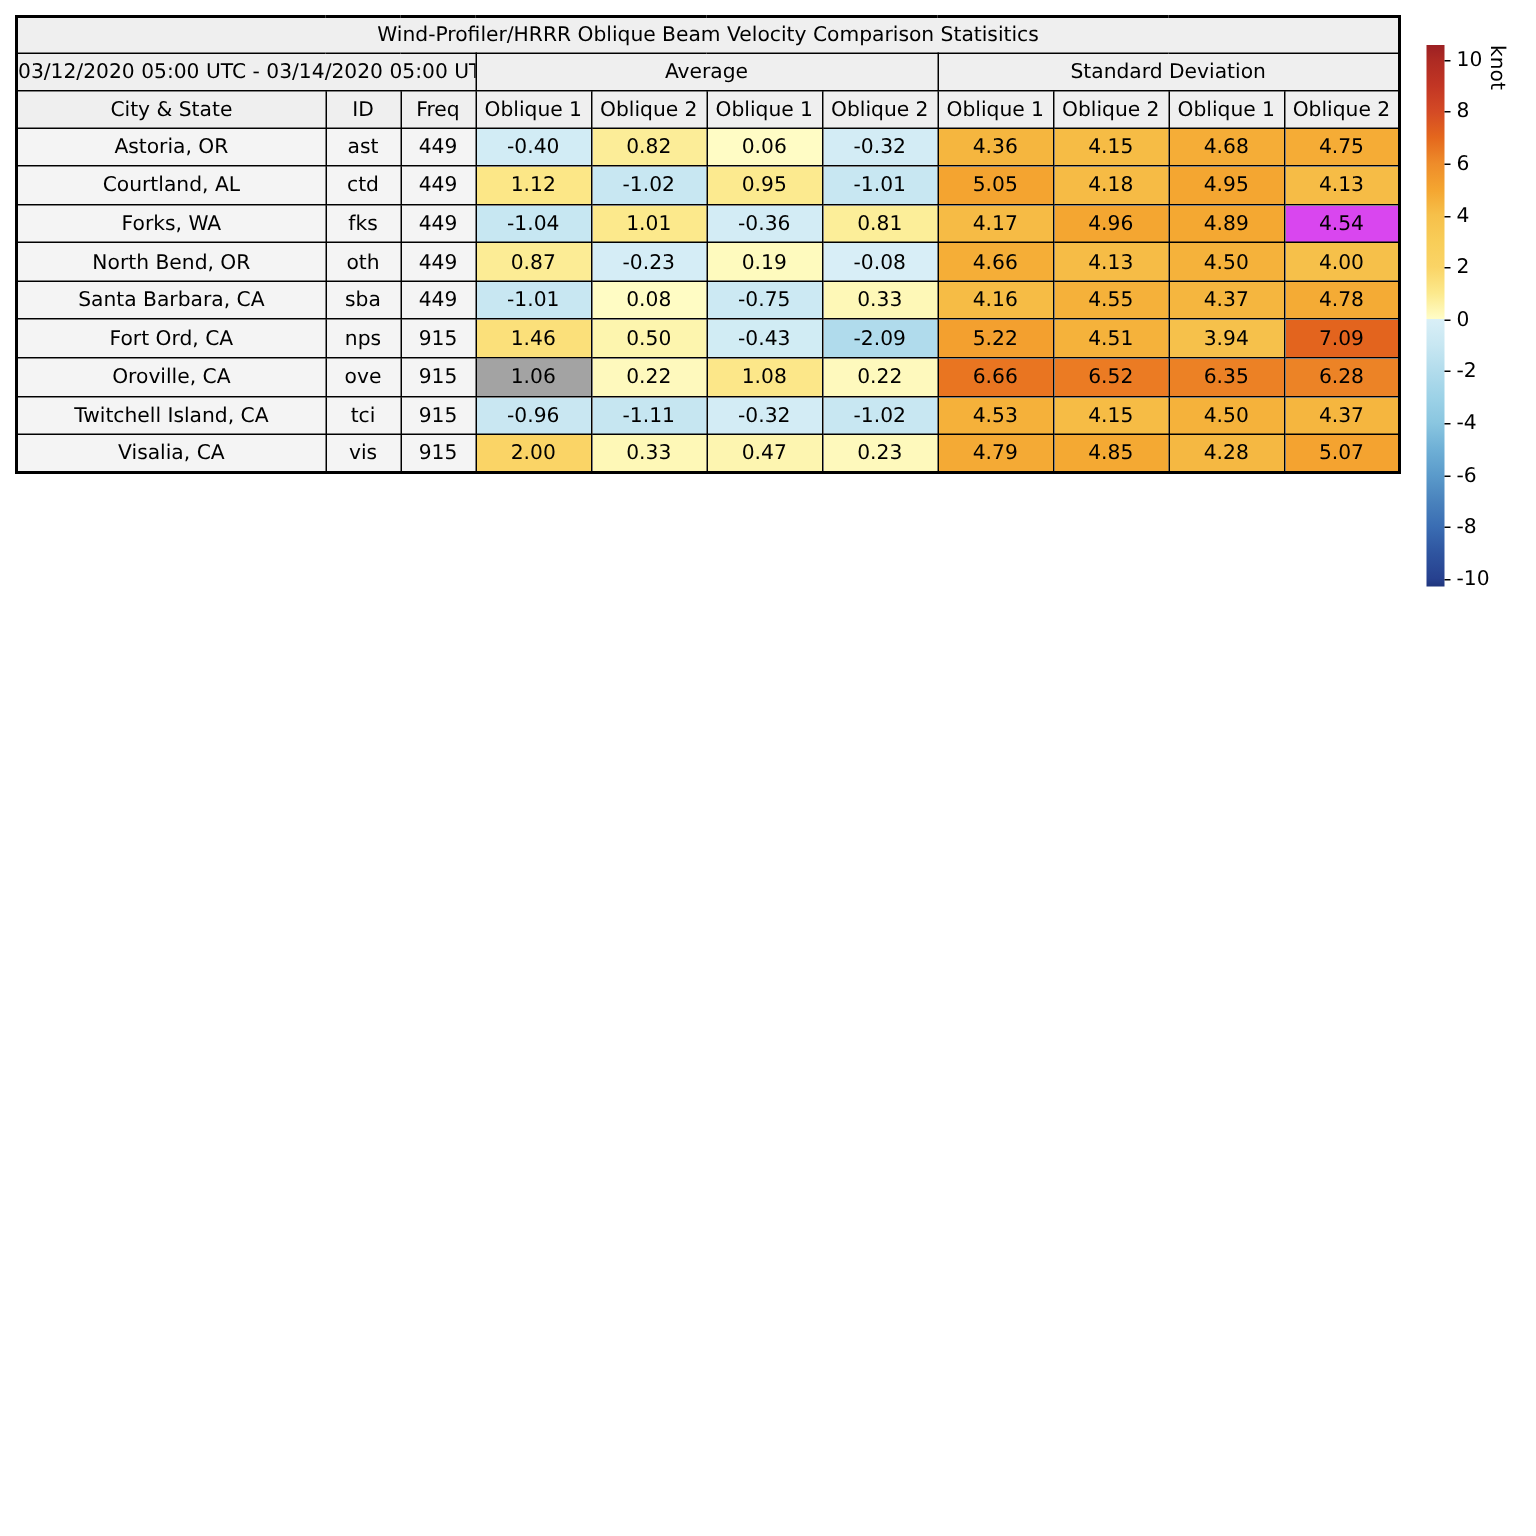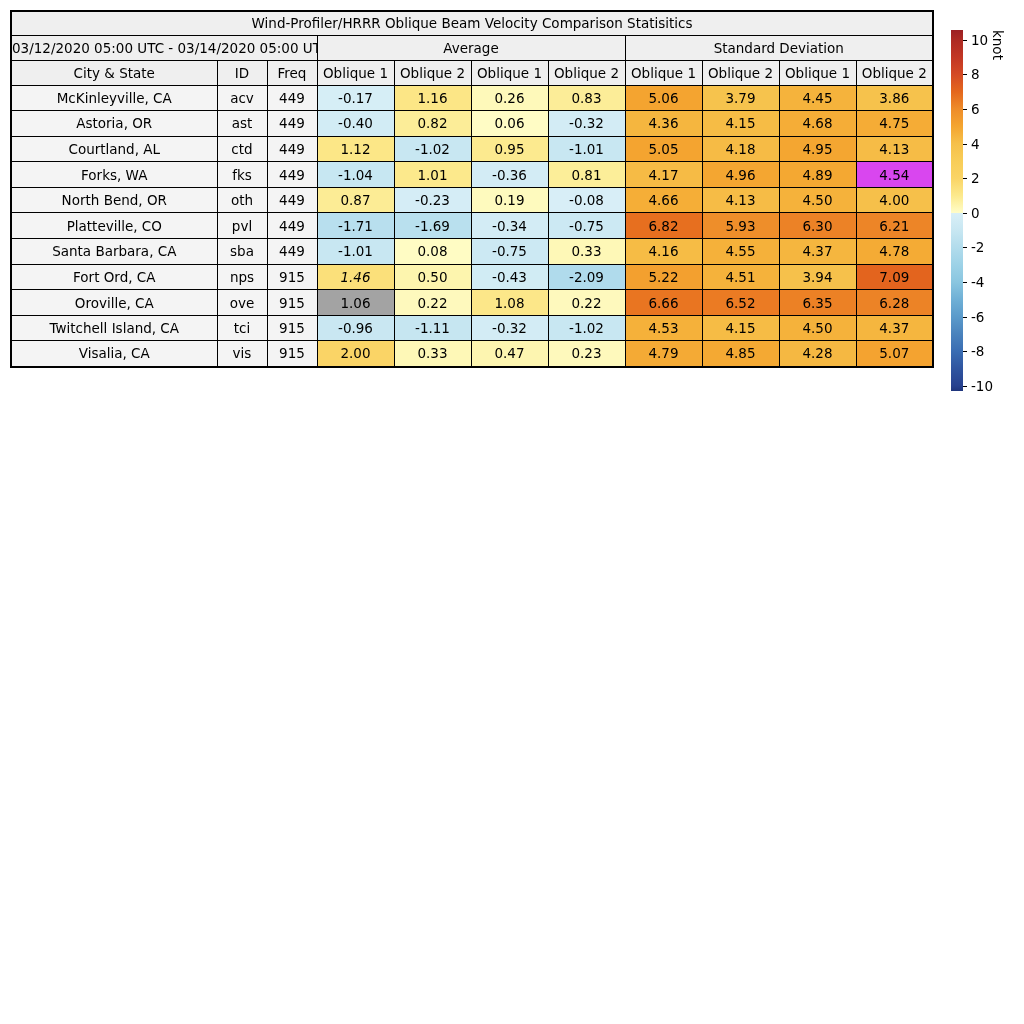--- a/index.html
+++ b/index.html
@@ -56,33 +56,20 @@
         <th>Oblique 1</th>
         <th>Oblique 2</th>
         <th>Oblique 1</th>
         <th>Oblique 2</th>
         <th>Oblique 1</th>
         <th>Oblique 2</th>
       </tr>
     </thead>
     <tbody>
         <tr>
-          <td class="site">McKinleyville, CA</td>
-          <td class="site">acv</td>
-          <td class="site">449</td>
-          <td style="background: rgb(214, 238, 246);">-0.17</td>
-          <td style="background: rgb(252, 230, 134);">1.16</td>
-          <td style="background: rgb(254, 249, 186);">0.26</td>
-          <td style="background: rgb(252, 237, 152);">0.83</td>
-          <td style="background: rgb(244, 164, 48);">5.06</td>
-          <td style="background: rgb(246, 195, 77);">3.79</td>
-          <td style="background: rgb(245, 179, 60);">4.45</td>
-          <td style="background: rgb(246, 194, 76);">3.86</td>
-        </tr>
-        <tr>
           <td class="site">Astoria, OR</td>
           <td class="site">ast</td>
           <td class="site">449</td>
           <td style="background: rgb(210, 236, 245);">-0.40</td>
           <td style="background: rgb(252, 237, 152);">0.82</td>
           <td style="background: rgb(255, 252, 197);">0.06</td>
           <td style="background: rgb(211, 236, 245);">-0.32</td>
           <td style="background: rgb(245, 182, 63);">4.36</td>
           <td style="background: rgb(246, 188, 69);">4.15</td>
           <td style="background: rgb(245, 173, 55);">4.68</td>
@@ -121,50 +108,37 @@
           <td style="background: rgb(252, 236, 149);">0.87</td>
           <td style="background: rgb(213, 237, 246);">-0.23</td>
           <td style="background: rgb(254, 250, 190);">0.19</td>
           <td style="background: rgb(216, 238, 247);">-0.08</td>
           <td style="background: rgb(245, 174, 55);">4.66</td>
           <td style="background: rgb(246, 188, 70);">4.13</td>
           <td style="background: rgb(245, 178, 59);">4.50</td>
           <td style="background: rgb(246, 192, 74);">4.00</td>
         </tr>
         <tr>
-          <td class="site">Platteville, CO</td>
-          <td class="site">pvl</td>
-          <td class="site">449</td>
-          <td style="background: rgb(184, 223, 238);">-1.71</td>
-          <td style="background: rgb(185, 224, 238);">-1.69</td>
-          <td style="background: rgb(211, 236, 245);">-0.34</td>
-          <td style="background: rgb(204, 233, 243);">-0.75</td>
-          <td style="background: rgb(231, 111, 31);">6.82</td>
-          <td style="background: rgb(238, 142, 42);">5.93</td>
-          <td style="background: rgb(236, 130, 38);">6.30</td>
-          <td style="background: rgb(237, 133, 39);">6.21</td>
-        </tr>
-        <tr>
           <td class="site">Santa Barbara, CA</td>
           <td class="site">sba</td>
           <td class="site">449</td>
           <td style="background: rgb(200, 231, 242);">-1.01</td>
           <td style="background: rgb(255, 252, 196);">0.08</td>
           <td style="background: rgb(204, 233, 243);">-0.75</td>
           <td style="background: rgb(254, 248, 183);">0.33</td>
           <td style="background: rgb(246, 188, 69); margin-left: 18px;">4.16</td>
           <td style="background: rgb(245, 177, 58);">4.55</td>
           <td style="background: rgb(245, 182, 63);">4.37</td>
           <td style="background: rgb(244, 171, 53);">4.78</td>
         </tr>
         <tr>
           <td class="site">Fort Ord, CA</td>
           <td class="site">nps</td>
           <td class="site">915</td>
-          <td style="background: rgb(251, 224, 122); font-style: italic;">1.46</td>
+          <td style="background: rgb(251, 224, 122);">1.46</td>
           <td style="background: rgb(253, 245, 174);">0.50</td>
           <td style="background: rgb(209, 236, 244);">-0.43</td>
           <td style="background: rgb(176, 219, 236);">-2.09</td>
           <td style="background: rgb(243, 160, 47);">5.22</td>
           <td style="background: rgb(245, 178, 59);">4.51</td>
           <td style="background: rgb(246, 193, 75);">3.94</td>
           <td style="background: rgb(227, 100, 30);">7.09</td>
         </tr>
         <tr>
           <td class="site">Oroville, CA</td>

